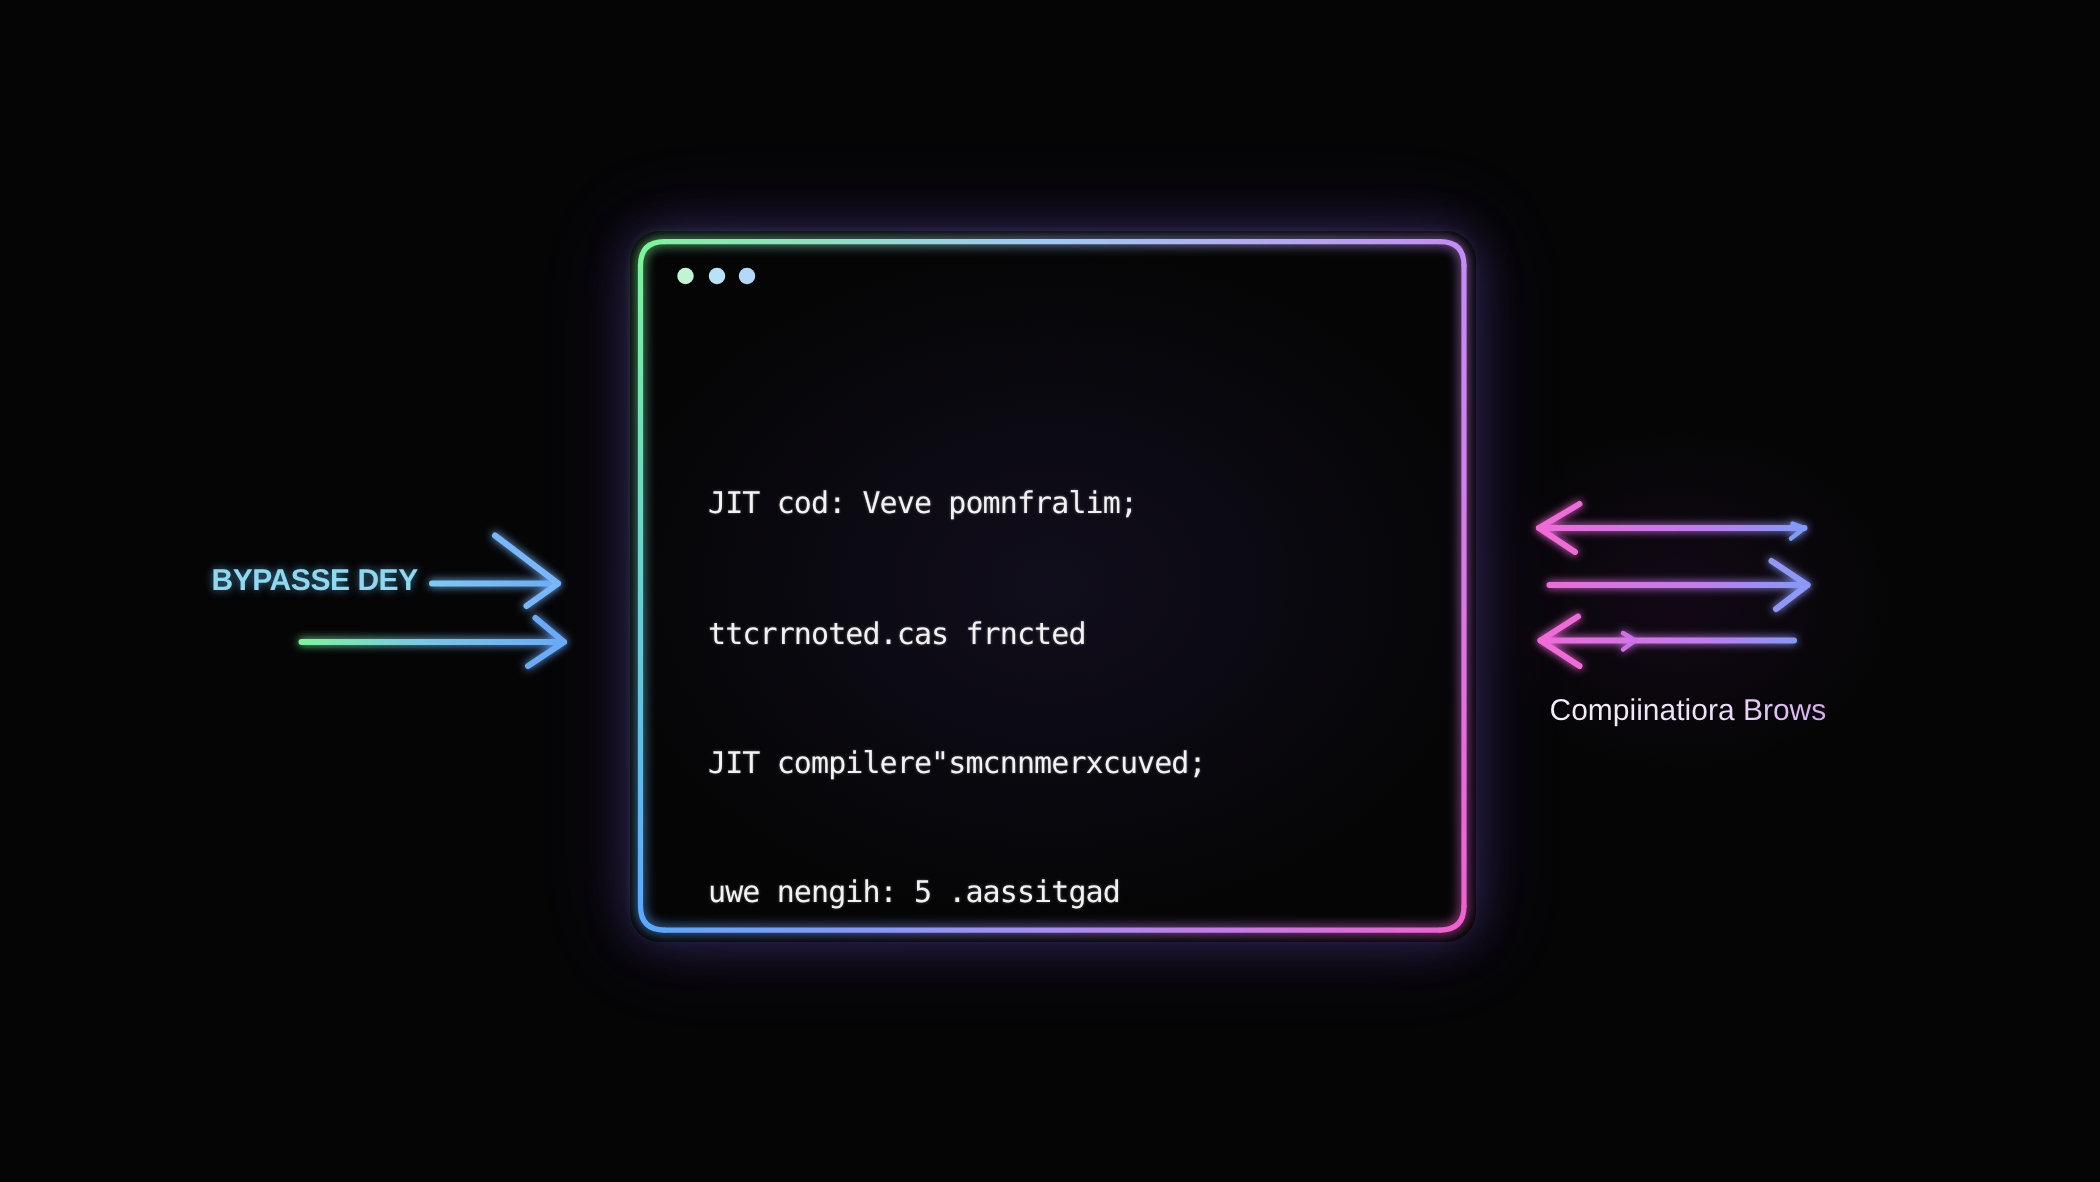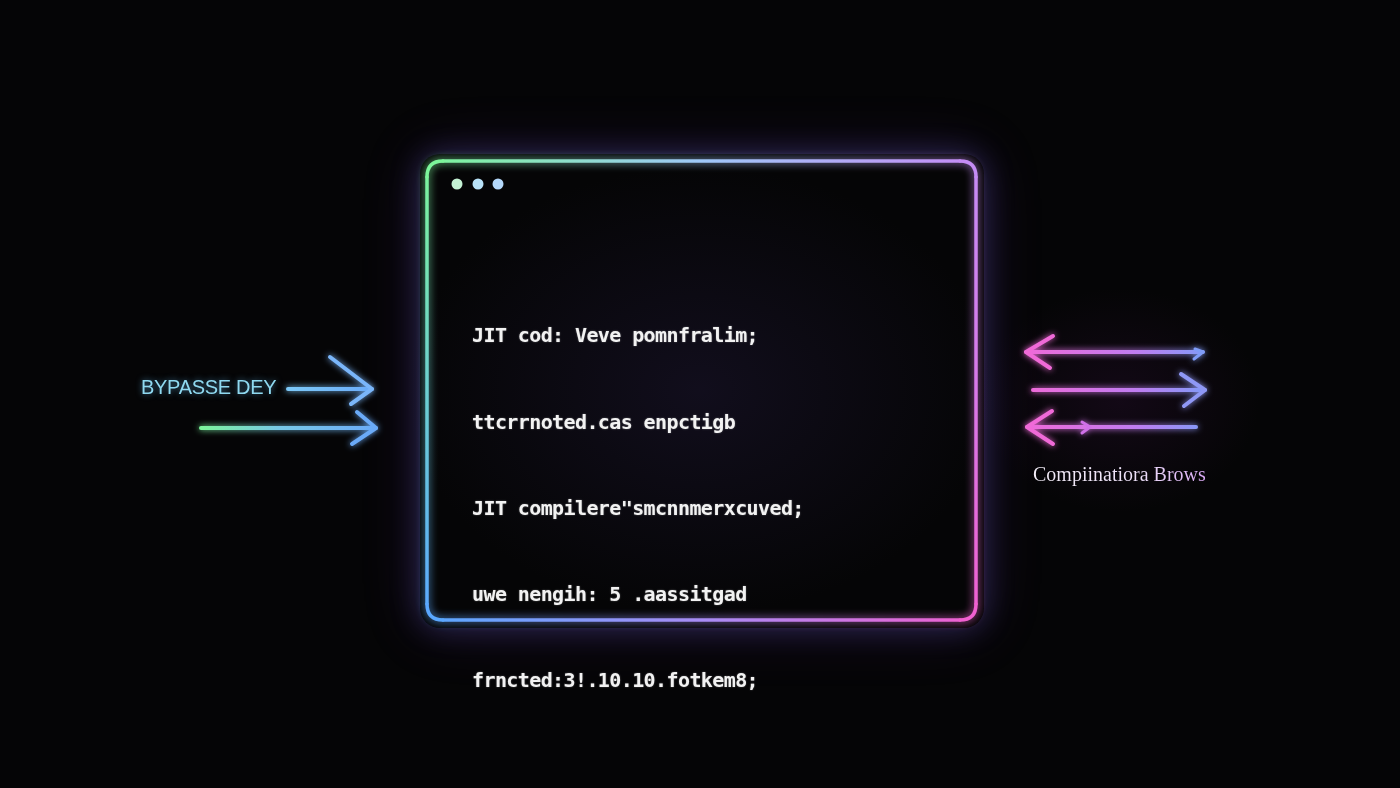--- a/index.html
+++ b/index.html
@@ -22,30 +22,31 @@
   }
   svg.frame { position:absolute; left:0; top:0; }
   .code {
     position:absolute; left:472px; top:264px;
     font-family:"DejaVu Sans Mono", monospace;
     font-size:20px; line-height:28.7px;
     color:#f2f2f2; white-space:pre;
     letter-spacing:-0.6px;
     text-shadow:0 0 2px rgba(255,255,255,0.35);
   }
-  .code div { height:28.7px;font-weight:bold; }
+  .code div { height:28.7px; }
   .label-left {
     position:absolute; left:141px; top:376px;
     font-family:"Liberation Sans", sans-serif;
     font-size:20px; color:#8fd9f0; letter-spacing:-0.3px;
     text-shadow:0 0 6px rgba(110,200,255,0.6);
+    font-weight:bold;
   }
   .label-right {
     position:absolute; left:1033px; top:463px;
-    font-family:Liberation Serif, serif;
+    font-family:Liberation Sans, sans-serif;
     font-size:20px;
     background:linear-gradient(90deg,#f4eef8 0%,#ece0f8 60%,#d9a8f4 100%);
     -webkit-background-clip:text; background-clip:text; color:transparent;
     text-shadow:none;
     text-align:right;
   }
 </style>
 </head>
 <body>
 
@@ -147,23 +148,22 @@
     <g>
       <path d="M1027 427 H1196" stroke="url(#rightArrow)" stroke-width="4"></path>
       <path d="M1052 411 L1027 427 L1053 444" stroke="#f06ad8" stroke-width="4"></path>
       <path d="M1082 422 L1090 427 L1082 433" stroke="#d070e8" stroke-width="3"></path>
     </g>
   </g>
 </svg>
 
 <div class="code">
   <div>JIT cod: Veve pomnfralim;</div>
-  <div>ttcrrnoted.cas enpctigb</div>
+  <div>ttcrrnoted.cas frncted</div>
   <div>JIT compilere"smcnnmerxcuved;</div>
   <div>uwe nengih: 5 .aassitgad</div>
-  <div>frncted:3!.10.10.fotkem8;</div>
   
   
   
 </div>
 
 <div class="label-left">BYPASSE DEY</div>
 <div class="label-right">Compiinatiora Brows</div>
 
 </body></html>

